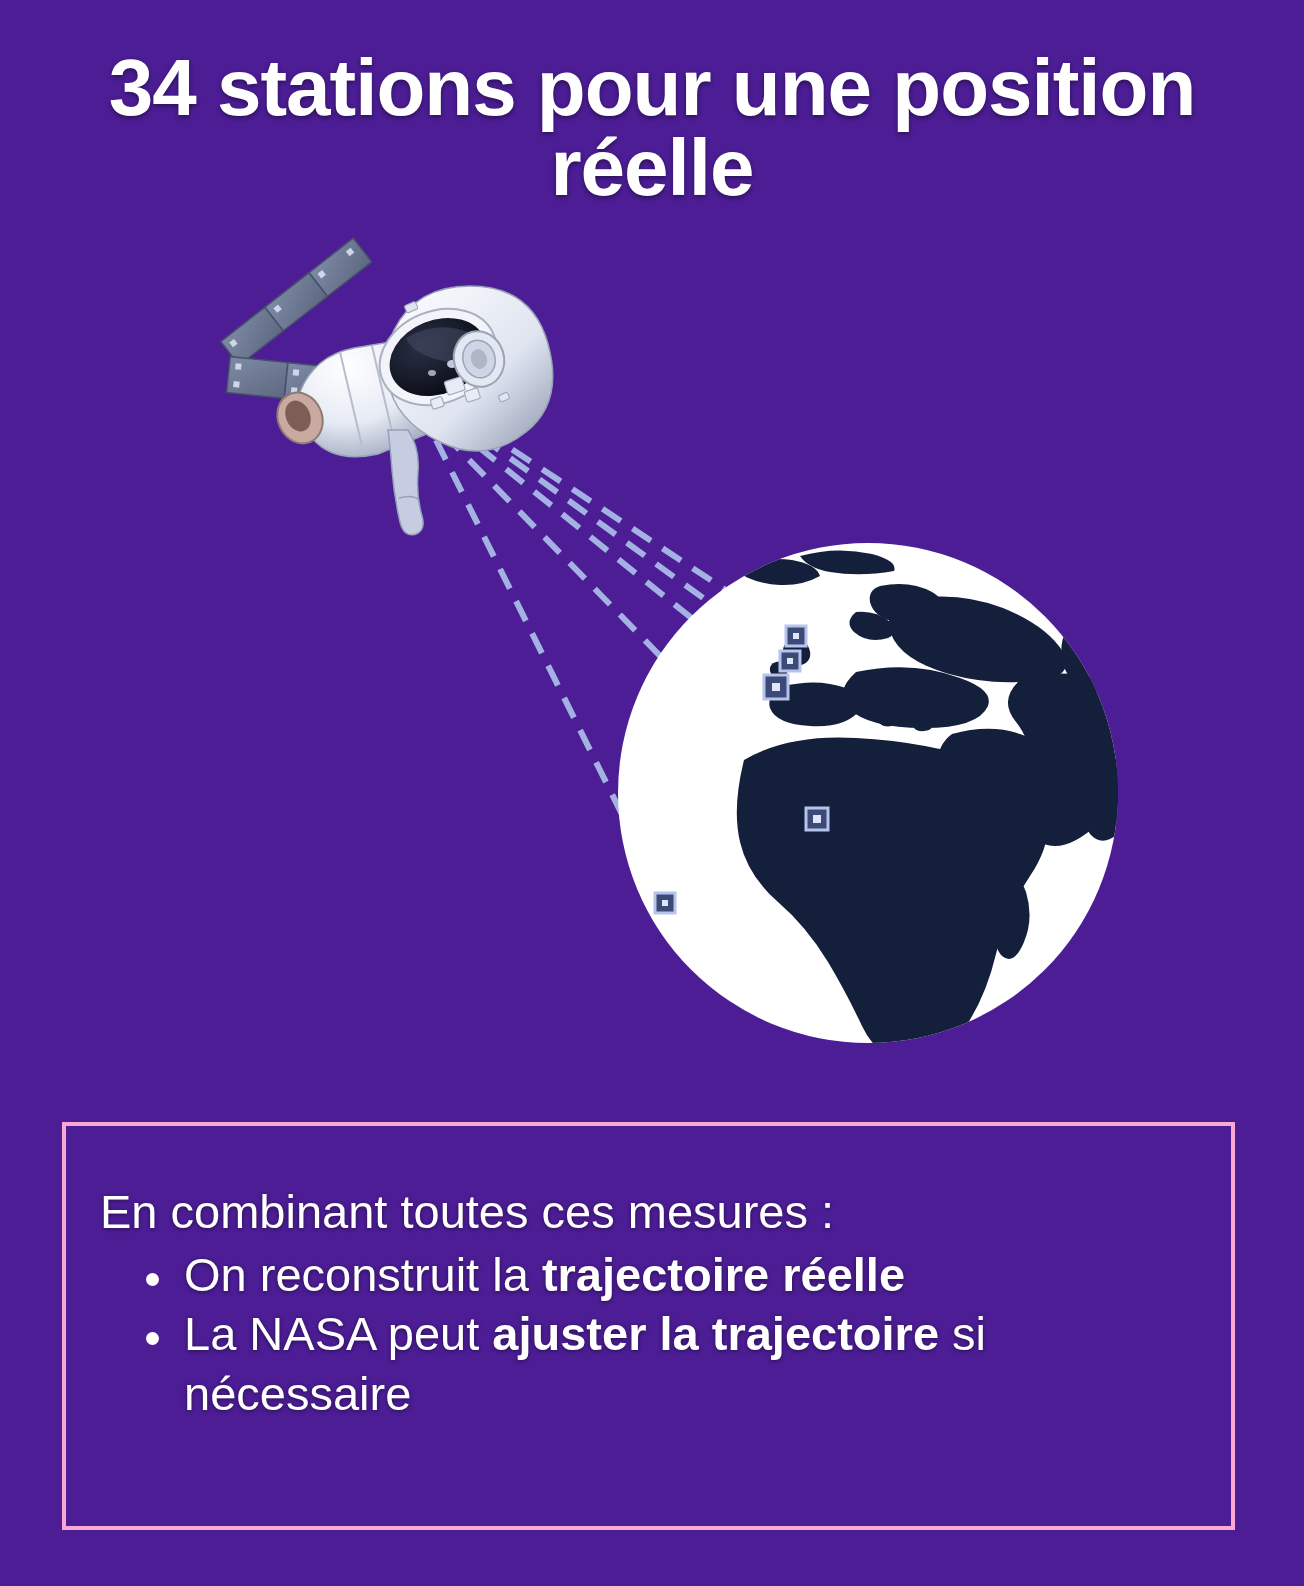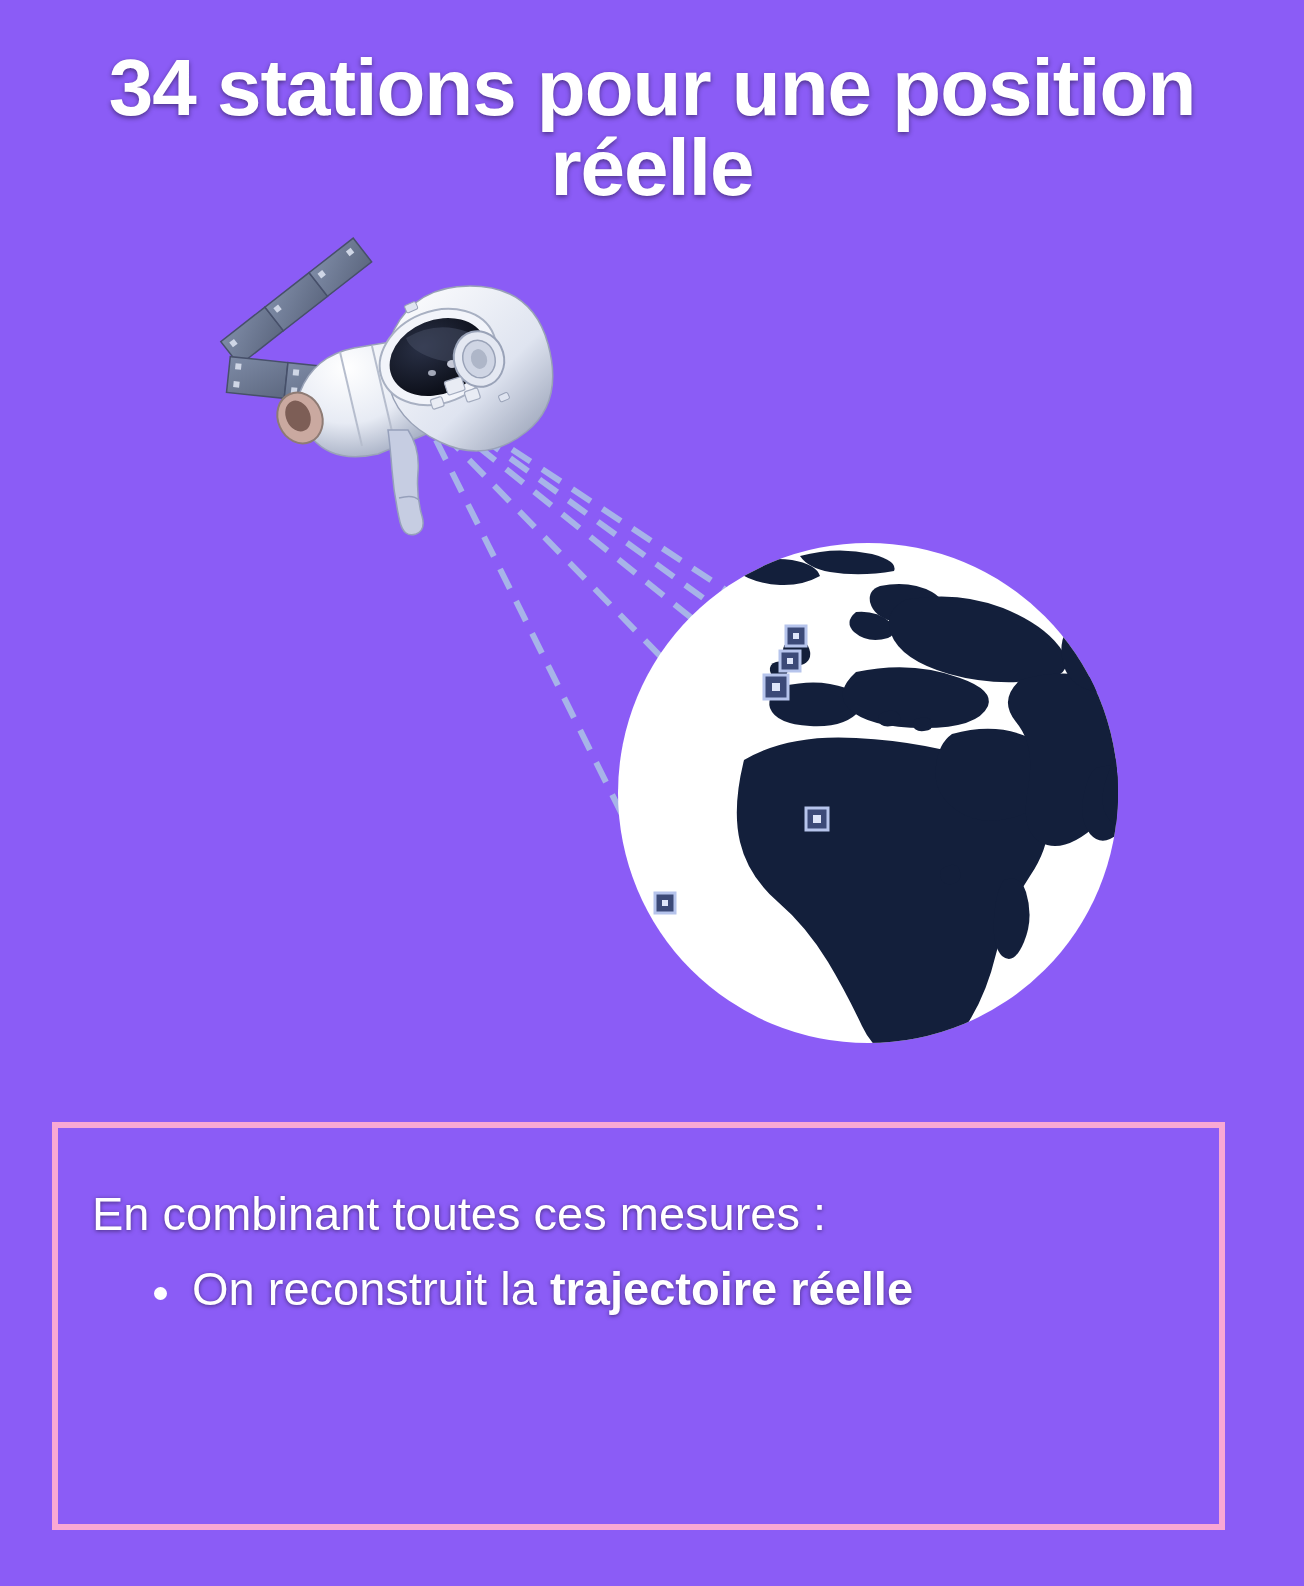--- a/index.html
+++ b/index.html
@@ -38,44 +38,44 @@
     left: 0;
     top: 0;
     width: 1304px;
     height: 1100px;
   }
   .scene svg { display: block; }
 
   
   .caption-box {
     position: absolute;
-    left: 52px;
+    left: 62px;
     top: 1122px;
     width: 1173px;
     height: 408px;
-    border: 6px solid #f9a8d4;
+    border: 4px solid #f9a8d4;
     box-sizing: border-box;
   }
   .caption-inner {
     position: absolute;
     left: 34px;
     top: 56px;
     right: 20px;
     color: #ffffff;
     font-family: "Liberation Sans", sans-serif;
     font-size: 47px;
     line-height: 1.26;
     text-shadow: 0 1px 4px rgba(0,0,0,0.5);
   }
   .caption-lead {
     margin: 0 0 4px 0;
     white-space: nowrap;
   }
   .caption-list {
-    margin: 16px;
+    margin: 0;
     padding: 0;
     list-style: none;
   }
   .caption-list li {
     position: relative;
     padding-left: 84px;
     margin: 0;
   }
   .caption-list li::before {
     content: "";
@@ -85,21 +85,21 @@
     width: 13px;
     height: 13px;
     border-radius: 50%;
     background: #ffffff;
   }
   .caption-list b { font-weight: bold; }
 </style>
 </head>
 <body style="background: rgb(19, 31, 59);">
 
-<div id="page" style="background: #8b5cf6;">
+<div id="page" style="background: #4c1d95;">
 
   <div class="title">34 stations pour une position réelle</div>
 
   <div class="scene">
     <svg width="1304" height="1100" viewBox="0 0 1304 1100" xmlns="http://www.w3.org/2000/svg">
       <defs>
         <clipPath id="globeClip">
           <circle cx="868" cy="793" r="250"></circle>
         </clipPath>
         <radialGradient id="bodyGrad" cx="35%" cy="25%" r="85%">
@@ -291,17 +291,20 @@
     </svg>
   </div>
 
   <div class="caption-box">
     <div class="caption-inner">
       <p class="caption-lead">En combinant toutes ces mesures :</p>
       <ul class="caption-list">
         <li>
           <span>On reconstruit la </span><b>trajectoire réelle</b><span></span>
         </li>
+        <li>
+          <span>La NASA peut </span><b>ajuster la trajectoire</b><span> si nécessaire</span>
+        </li>
       </ul>
     </div>
   </div>
 
 </div>
 
 </body></html>

